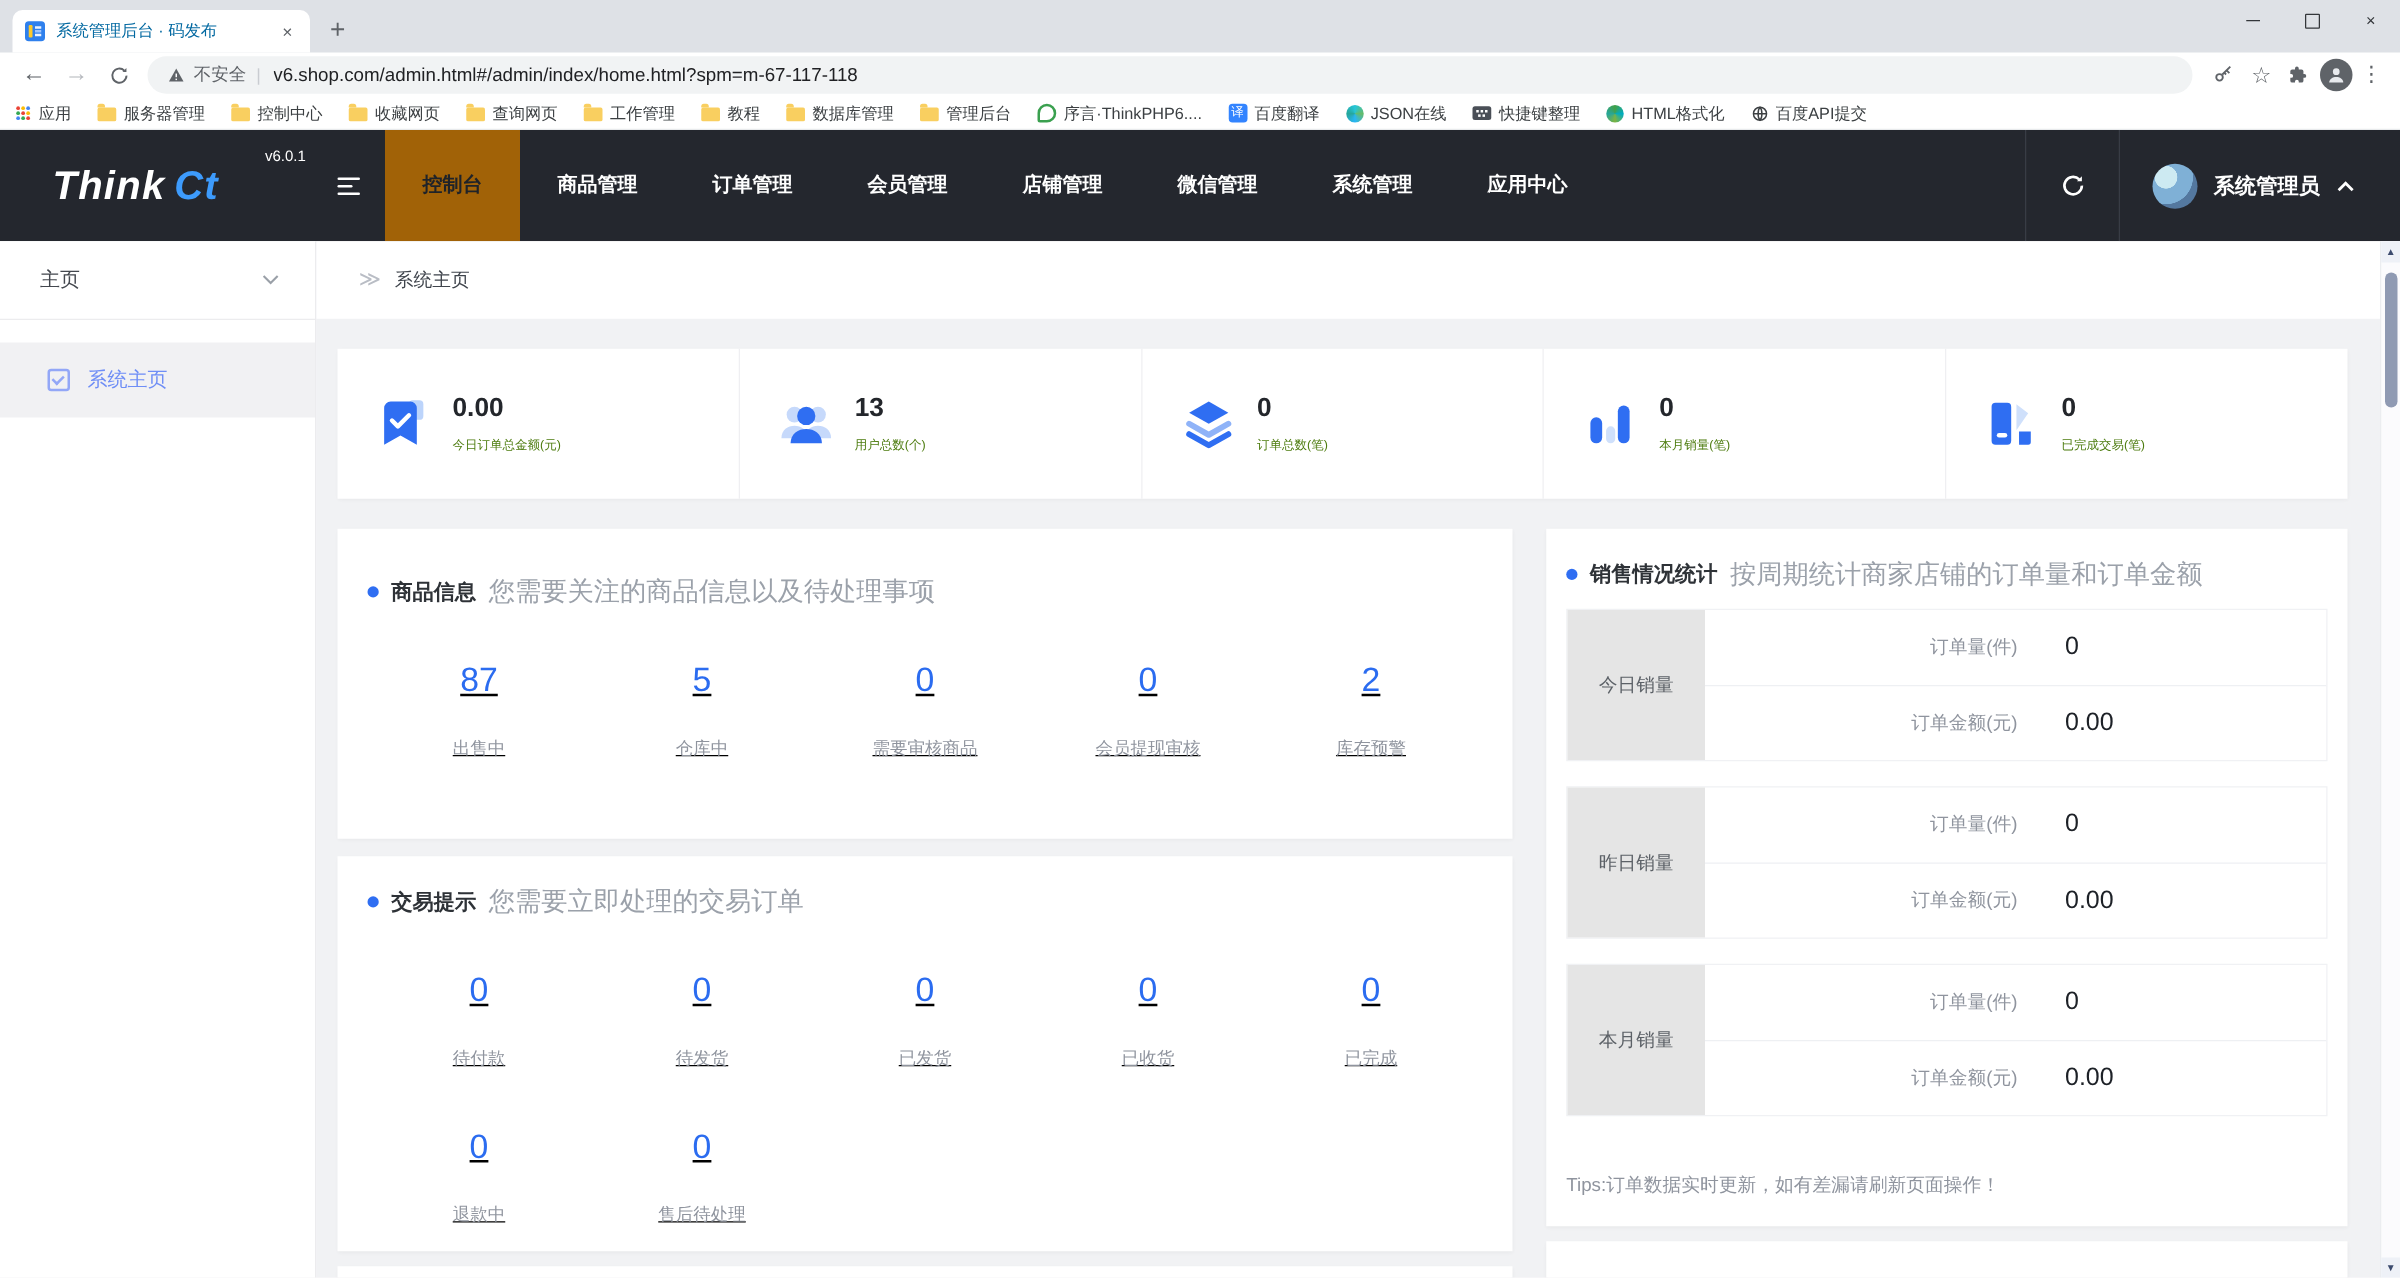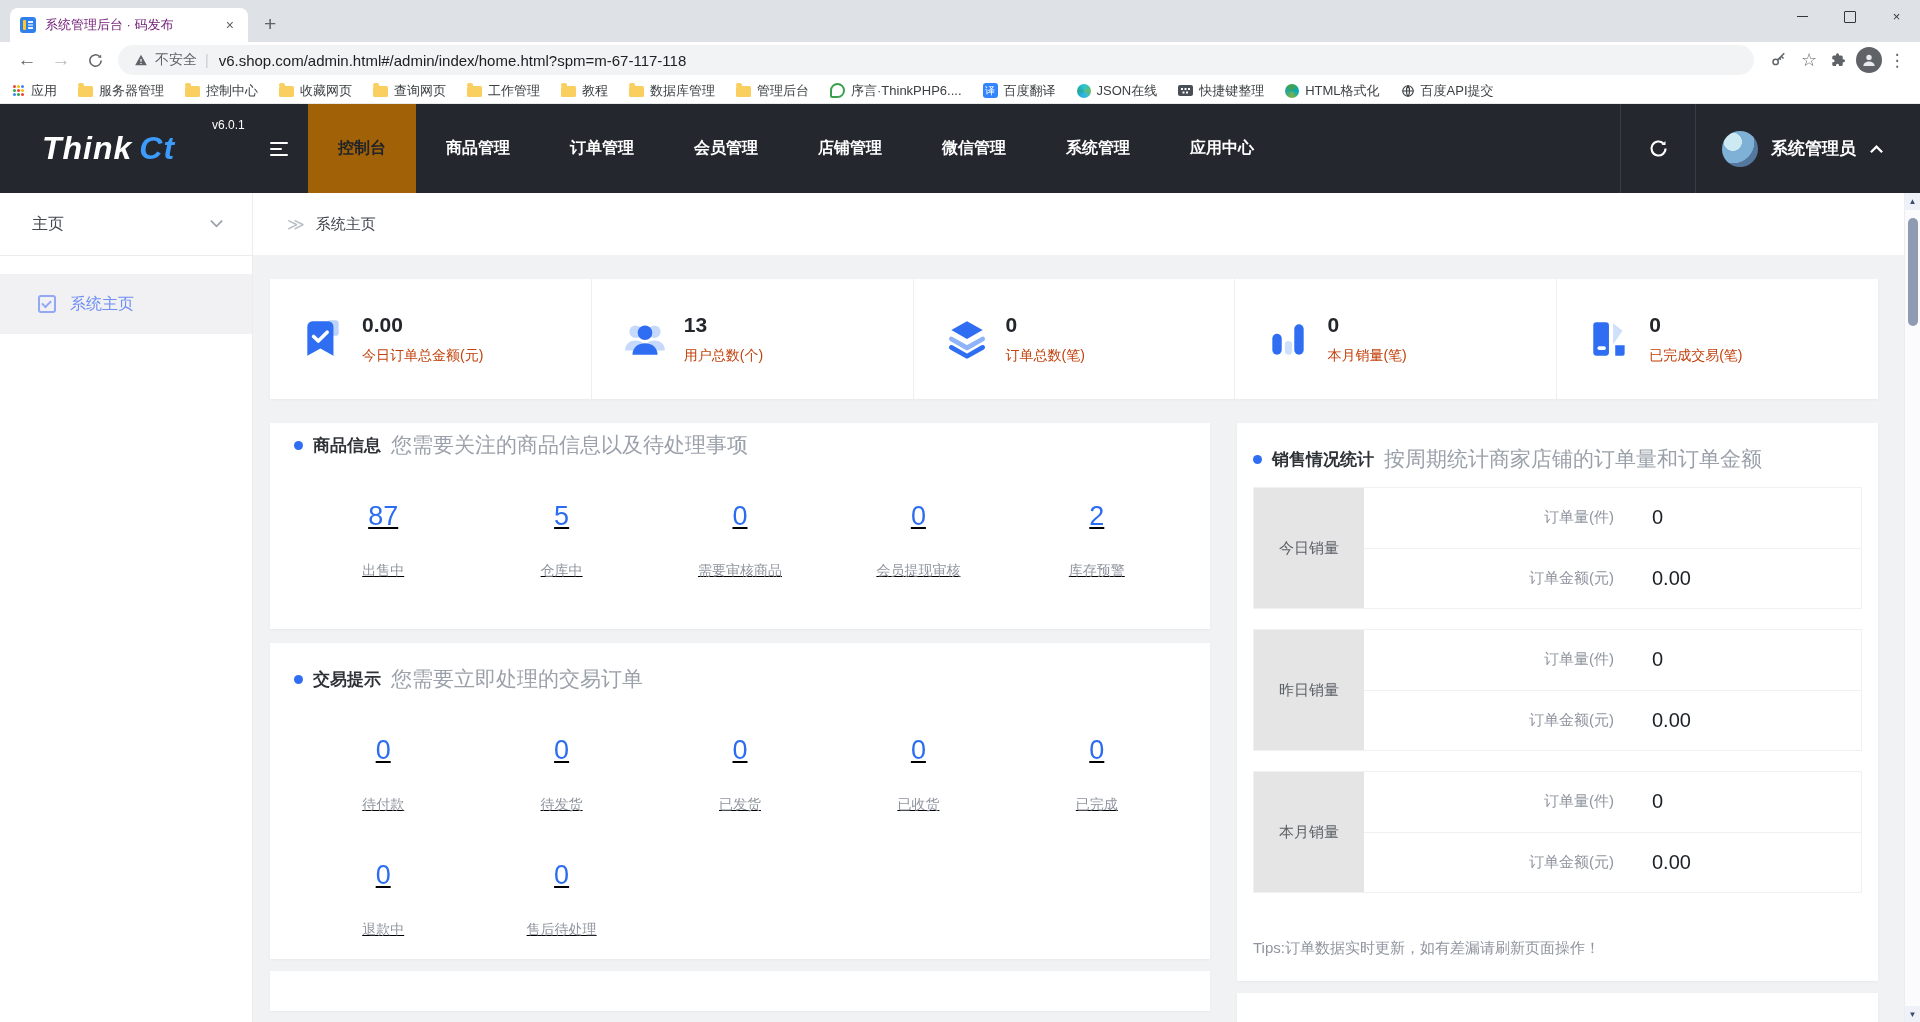--- a/index.html
+++ b/index.html
@@ -8,21 +8,21 @@
   .nowrap{white-space:nowrap;}
 
   
   .tabstrip{height:42px;background:#dee1e6;display:flex;align-items:flex-end;position:relative;}
   .tab{margin-left:10px;width:238px;height:34px;background:#fff;border-radius:8px 8px 0 0;
        display:flex;align-items:center;padding:0 10px;box-sizing:border-box;}
   .favicon{width:16px;height:16px;border-radius:3px;background:#2f80ed;position:relative;flex:none;}
   .favicon::before{content:"";position:absolute;left:3px;top:3px;width:3px;height:10px;background:#ffca28;border-radius:1px;}
   .favicon::after{content:"";position:absolute;left:8px;top:4px;width:5px;height:2px;background:#eaf2ff;
        box-shadow:0 3px 0 #9cc4ff,0 6px 0 #eaf2ff;}
-  .tab-title{font-size:13px;color:#701a75;margin-left:9px;flex:1;overflow:hidden;white-space:nowrap;}
+  .tab-title{font-size:13px;color:#0369a1;margin-left:9px;flex:1;overflow:hidden;white-space:nowrap;}
   .tab-close{color:#5f6368;font-size:14px;padding:0 4px;}
   .newtab-btn{font-size:21px;color:#5f6368;margin:0 0 8px 16px;line-height:1;}
   .win-controls{position:absolute;right:0;top:0;height:33px;display:flex;}
   .win-btn{width:47px;display:flex;align-items:center;justify-content:center;color:#33363a;font-size:13px;}
   .glyph-min{width:11px;height:1px;background:#33363a;}
   .glyph-max{width:10px;height:10px;border:1px solid #33363a;border-radius:1px;}
 
   .toolbar{height:36px;background:#fff;display:flex;align-items:center;padding:0 10px;}
   .nav-arrow{width:34px;text-align:center;font-size:19px;color:#5f6368;}
   .nav-arrow.disabled{color:#b6b9be;}
@@ -93,32 +93,32 @@
   .content-body{flex:1;padding:24px 42px 0 17px;overflow:hidden;}
 
   .panel{background:#fff;box-shadow:0 1px 3px rgba(0,0,0,.04);box-sizing:border-box;}
   .stats-panel{height:120px;display:flex;}
   .stat-cell{flex:1;display:flex;align-items:center;padding-left:30px;border-right:1px solid #efeff2;min-width:0;}
   .stat-cell:last-child{border-right:none;}
   .stat-icon{width:46px;height:46px;flex:none;}
   .stat-icon svg{width:46px;height:46px;display:block;}
   .stat-text{margin-left:16px;min-width:0;}
   .stat-value{font-size:21px;font-weight:bold;color:#23262b;}
-  .stat-label{font-size:14px;color:#c2410c;margin-top:10px;white-space:nowrap;}
+  .stat-label{font-size:10px;color:#4d7c0f;margin-top:10px;white-space:nowrap;}
 
   .columns{display:flex;margin-top:24px;gap:27px;align-items:flex-start;}
   .col-left{width:940px;flex:none;display:flex;flex-direction:column;}
   .col-right{flex:1;display:flex;flex-direction:column;min-width:0;}
 
   .section-head{display:flex;align-items:center;gap:10px;}
   .dot{width:9px;height:9px;border-radius:50%;background:#2f6ef2;flex:none;}
   .section-title{font-size:17px;font-weight:bold;color:#2e3237;}
   .section-sub{font-size:21px;color:#9ba1aa;}
 
-  .panel-product{height:206px;padding:8px 24px;}
+  .panel-product{height:248px;padding:36px 24px;}
   .panel-trade{height:316px;padding:22px 24px;margin-top:14px;}
   .metric-grid{display:grid;grid-template-columns:repeat(5,1fr);margin-top:42px;text-align:center;text-decoration:underline;}
   .metric-grid.second{margin-top:46px;}
   .metric-value{font-size:27px;color:#2b6cf0;}
   .metric-label{font-size:14px;color:#8f949e;margin-top:30px;}
   .panel-sliver{height:40px;margin-top:12px;}
 
   .panel-sales{height:558px;padding:22px 16px;}
   .sales-group{display:flex;border:1px solid #f0f1f4;height:122px;margin-top:20px;box-sizing:border-box;}
   .sales-group.first{margin-top:14px;}

